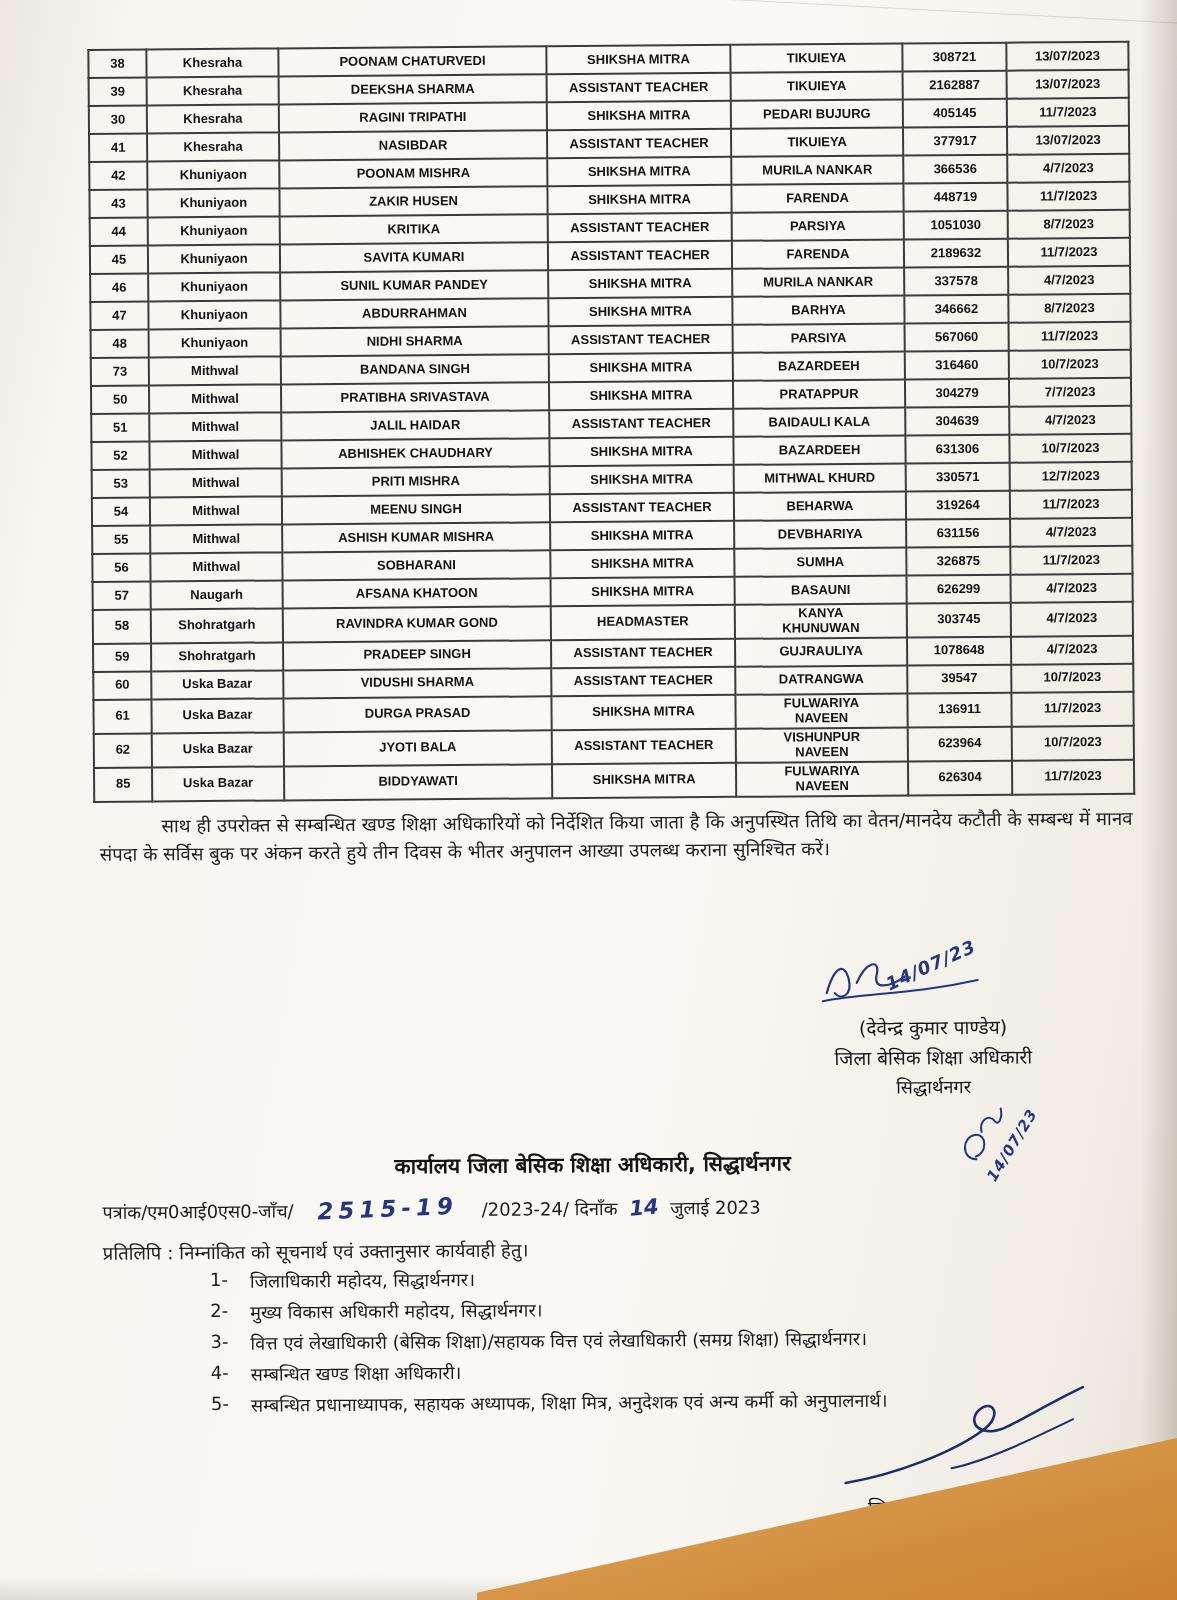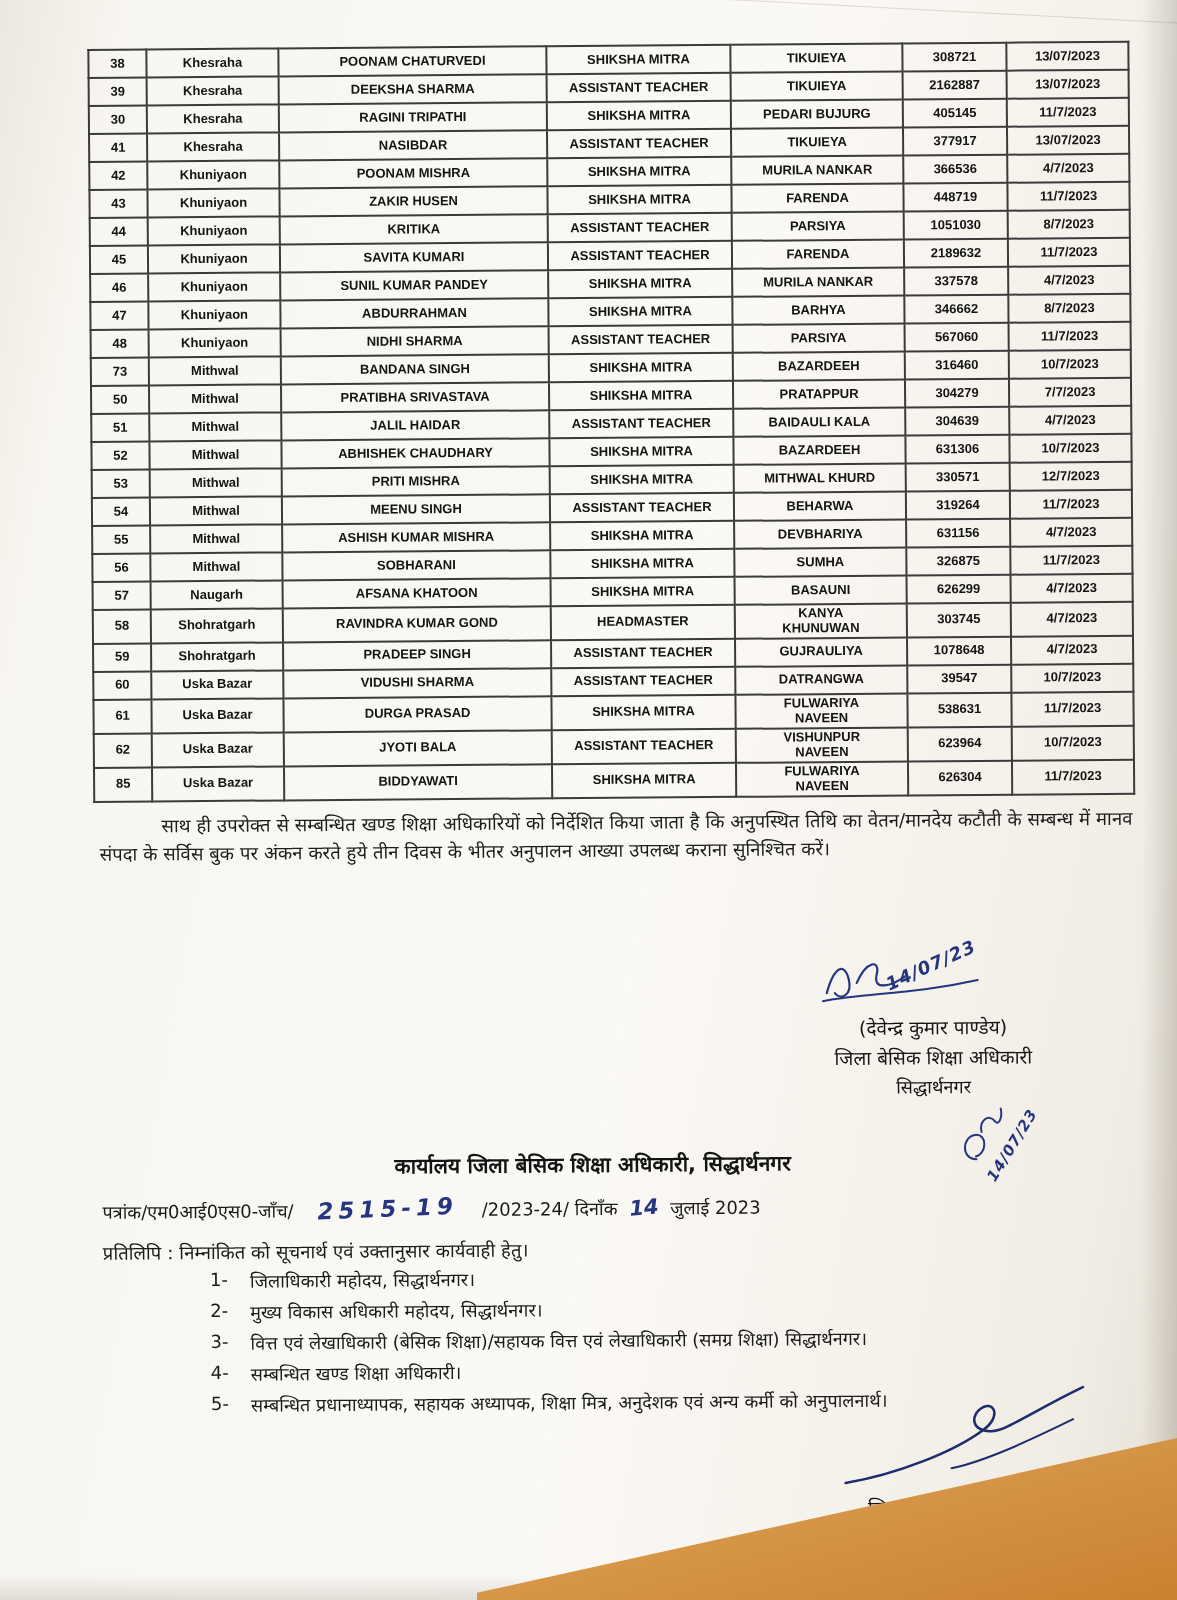--- a/index.html
+++ b/index.html
@@ -339,21 +339,21 @@
             <td class="col-id">39547</td>
             <td class="col-date">10/7/2023</td>
           </tr>
           <tr>
             <td class="col-sno">61</td>
             <td class="col-block">Uska Bazar</td>
             <td class="col-name">DURGA PRASAD</td>
             <td class="col-designation">SHIKSHA MITRA</td>
             <td class="col-school">FULWARIYA
 NAVEEN</td>
-            <td class="col-id">538631</td>
+            <td class="col-id">136911</td>
             <td class="col-date">11/7/2023</td>
           </tr>
           <tr>
             <td class="col-sno">62</td>
             <td class="col-block">Uska Bazar</td>
             <td class="col-name">JYOTI BALA</td>
             <td class="col-designation">ASSISTANT TEACHER</td>
             <td class="col-school">VISHUNPUR
 NAVEEN</td>
             <td class="col-id">623964</td>

